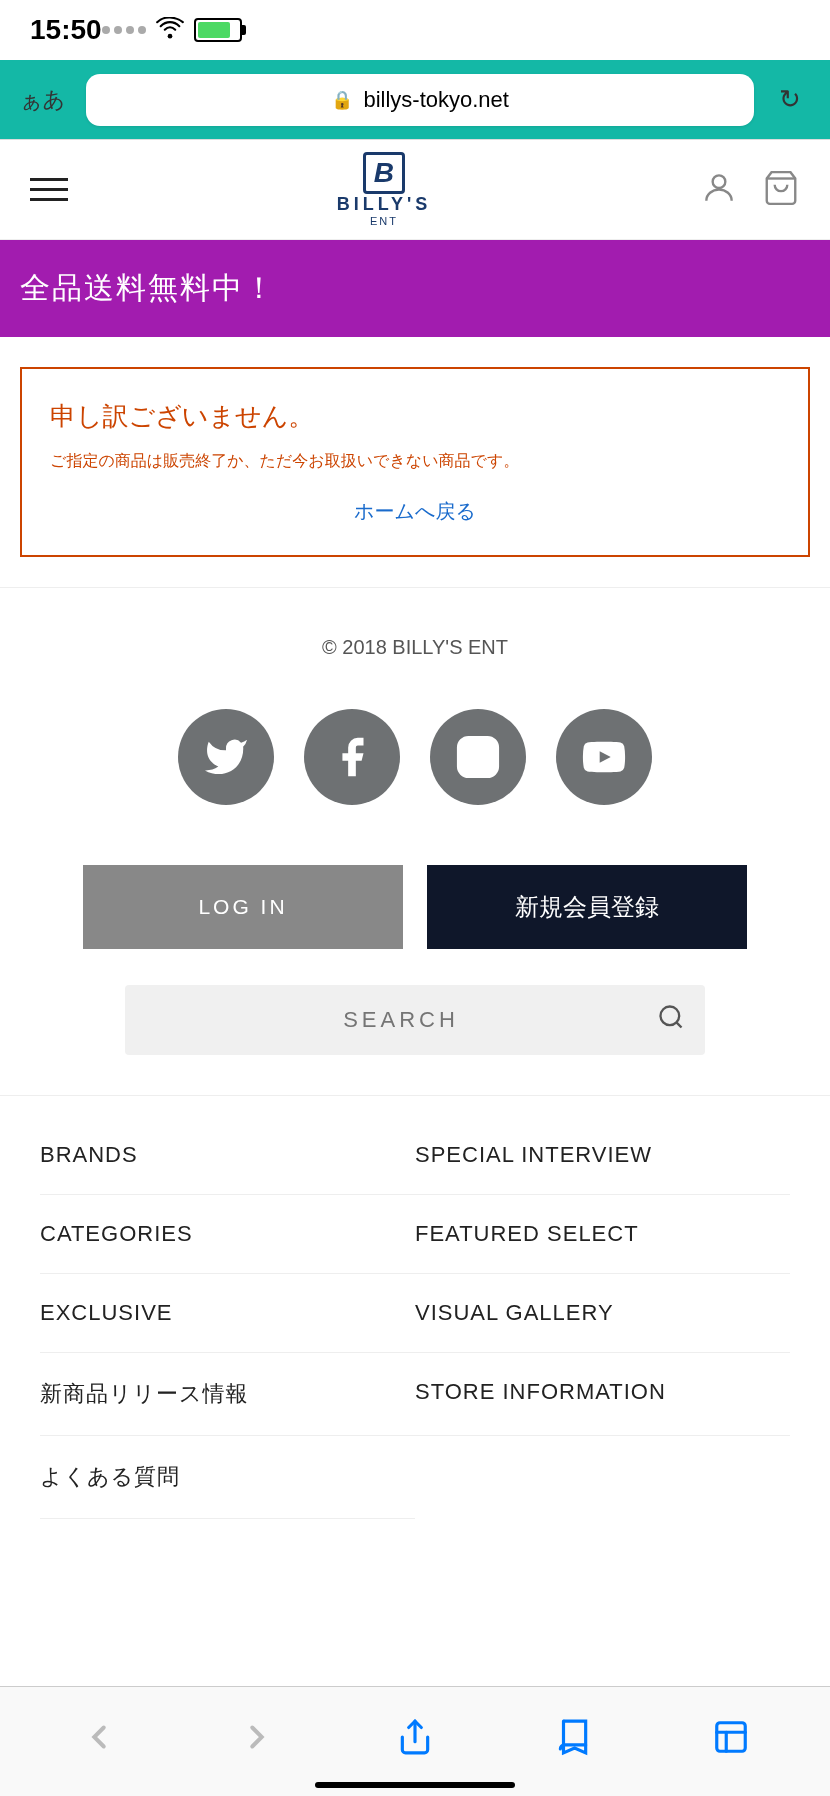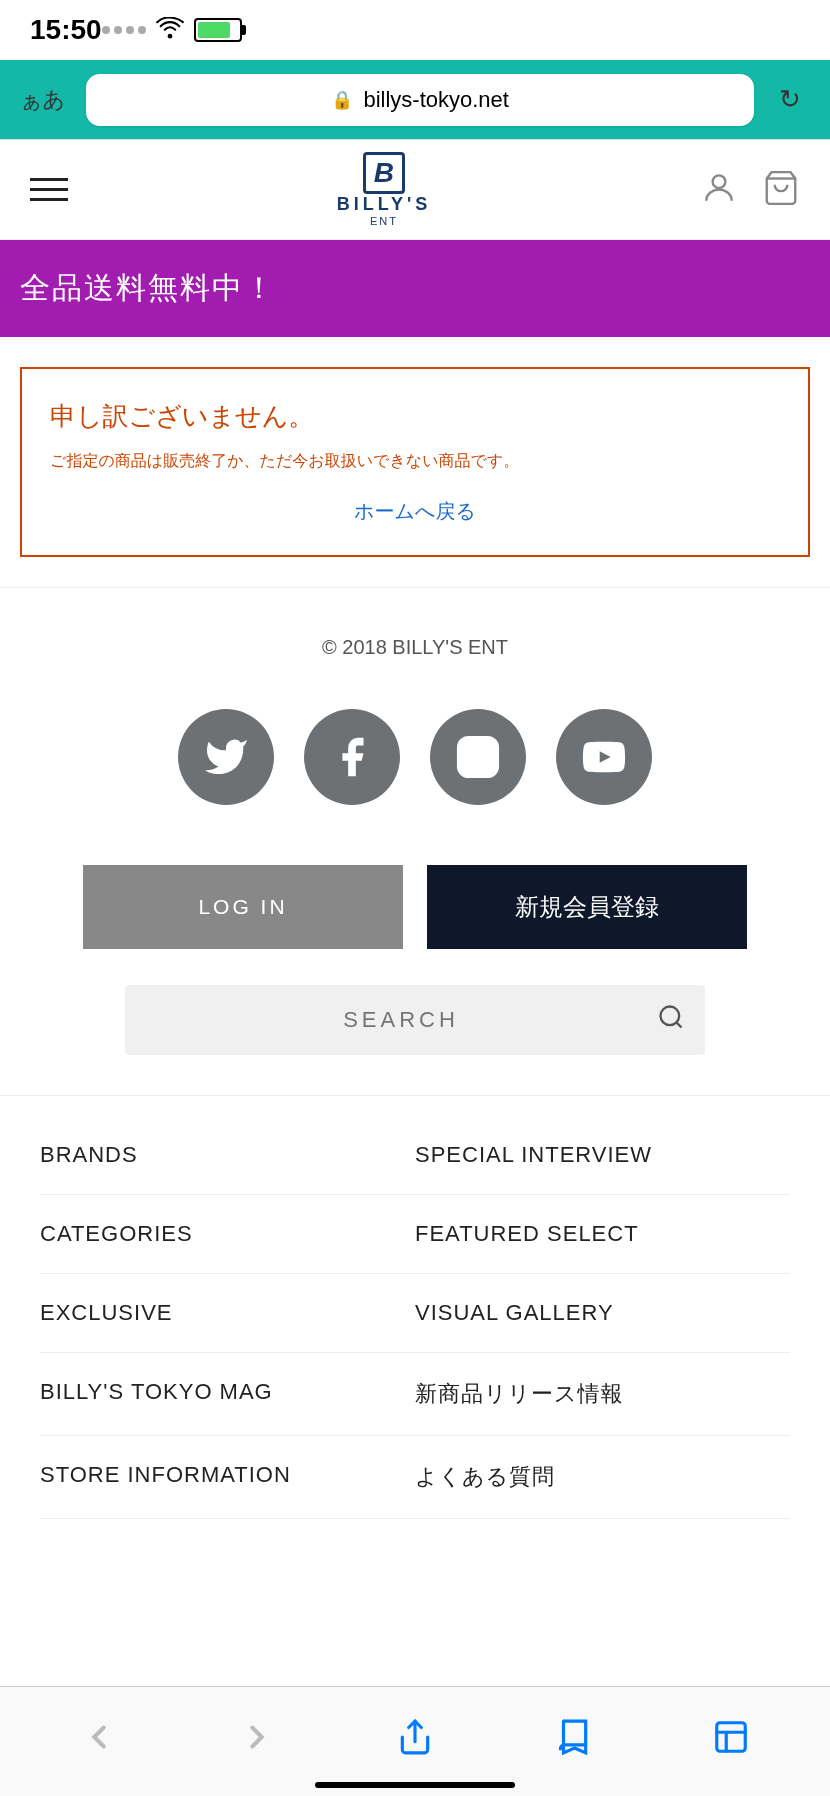--- a/index.html
+++ b/index.html
@@ -444,21 +444,20 @@
     </div>
 
     <div class="footer-nav">
       <div class="footer-nav-grid">
         <div class="footer-nav-item">BRANDS</div>
         <div class="footer-nav-item">SPECIAL INTERVIEW</div>
         <div class="footer-nav-item">CATEGORIES</div>
         <div class="footer-nav-item">FEATURED SELECT</div>
         <div class="footer-nav-item">EXCLUSIVE</div>
         <div class="footer-nav-item">VISUAL GALLERY</div>
-        <div class="footer-nav-item">BILLY'S TOKYO MAG</div>
         <div class="footer-nav-item">新商品リリース情報</div>
         <div class="footer-nav-item">STORE INFORMATION</div>
         <div class="footer-nav-item">よくある質問</div>
       </div>
     </div>
 
   </div>
 </div>
 
 <div class="ios-bottom-bar">

